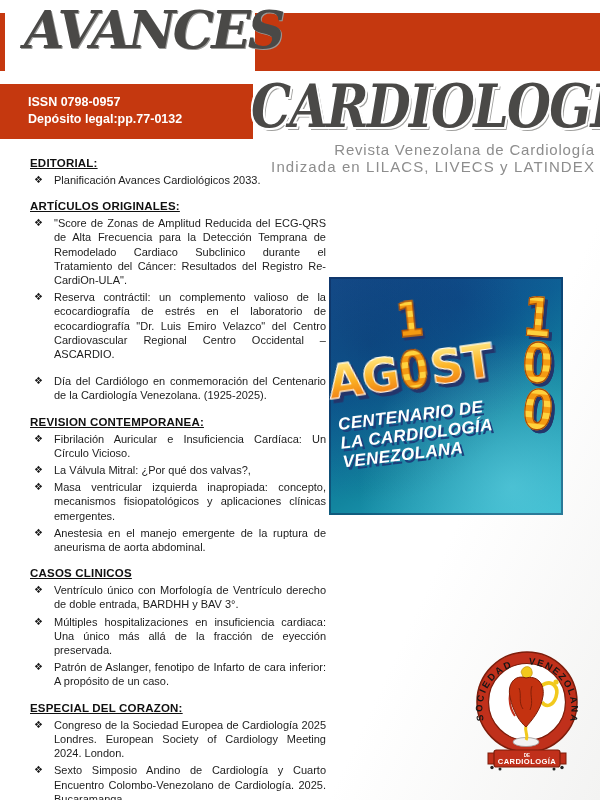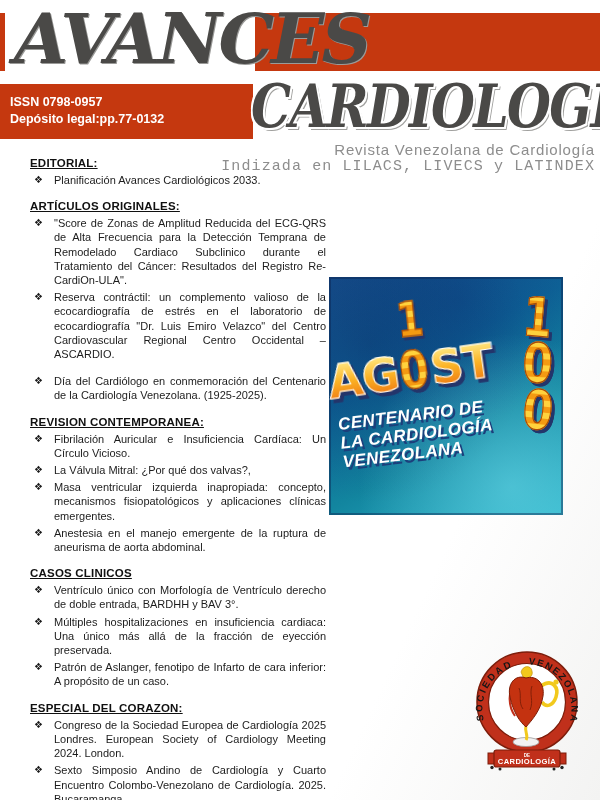--- a/index.html
+++ b/index.html
@@ -8,43 +8,43 @@
     background:linear-gradient(115deg,#ffffff 72%,#f3f3f2 100%);
     font-family:"Liberation Sans", sans-serif;
     -webkit-font-smoothing:antialiased;
   }
   .abs{position:absolute;}
 
   
   .red-sliver{left:0;top:13px;width:5px;height:58px;background:#c5380f;}
   .band-top{left:255px;top:13px;width:345px;height:58px;background:#c5380f;}
   .avances{
-    left:14px;top:4px;width:320px;
+    left:24px;top:4px;width:320px;
     font-family:"DejaVu Serif", serif;font-style:italic;font-weight:bold;
-    font-size:70px;letter-spacing:-3px;color:#4a4947;
+    font-size:52px;letter-spacing:-3px;color:#4a4947;
     text-shadow:1px 1px 0 #9a9a98;
     white-space:nowrap;line-height:1;
   }
   .issn-box{
     left:0;top:84px;width:253px;height:55px;background:#c5380f;
     color:#ffffff;font-weight:bold;font-size:12.5px;line-height:1.32;
-    padding:10px 0 0 10px;box-sizing:border-box;
+    padding:10px 0 0 28px;box-sizing:border-box;
   }
   .cardiologicos{
     left:251px;top:76px;width:420px;
     font-family:"DejaVu Serif", serif;font-style:italic;font-weight:bold;
     font-size:60px;letter-spacing:-2px;color:#4a4947;line-height:1;
     transform:scaleX(.84);transform-origin:left top;white-space:nowrap;
     text-shadow:-2px -2px 0 #fff,2px -2px 0 #fff,-2px 2px 0 #fff,2px 2px 0 #fff,3px 3px 0 #a0a09e;
   }
   .subtitle{
     left:200px;top:142px;width:395px;text-align:right;
     color:#8d8d8d;font-size:15px;letter-spacing:.8px;line-height:1.12;
   }
-  .subtitle .l2{letter-spacing:1.1px;font-family:Liberation Mono, monospace;}
+  .subtitle .l2{letter-spacing:1.1px;}
 
   
   .toc{left:30px;top:157px;width:296px;color:#1c1c1c;}
   .toc-section{margin-bottom:13px;}
   .toc-heading{
     font-size:11.5px;font-weight:bold;text-decoration:underline;
     letter-spacing:.2px;margin-bottom:4px;color:#101010;
   }
   .toc-item{display:flex;margin:0 0 3px 4px;}
   .bullet{flex:0 0 13px;font-size:10px;line-height:14px;margin-right:7px;color:#1a1a1a;}

